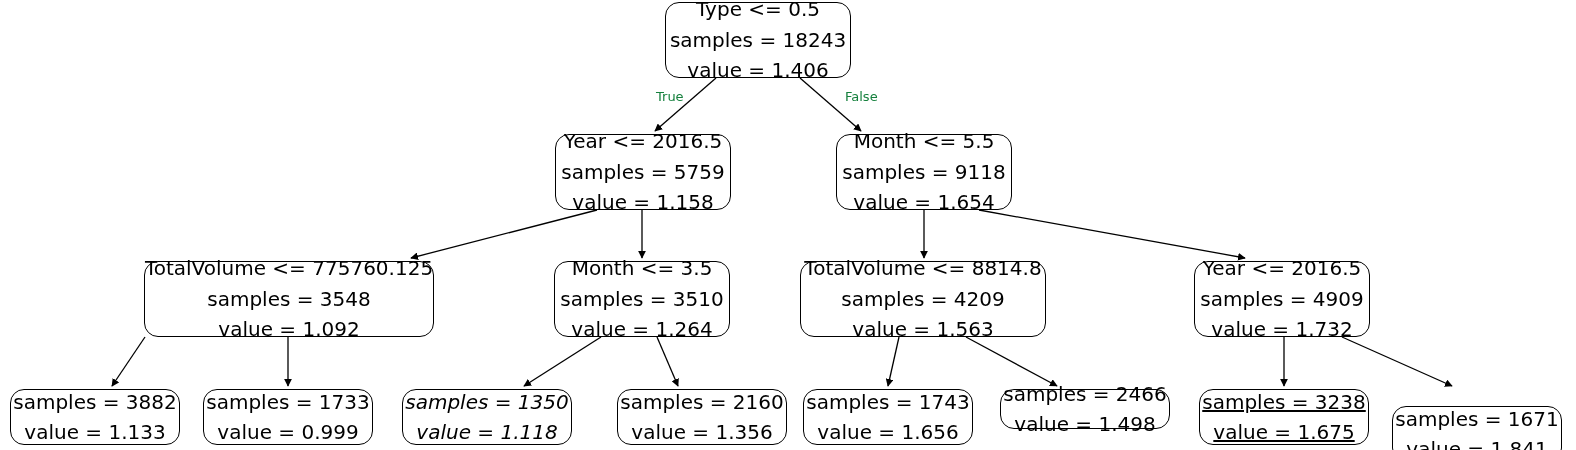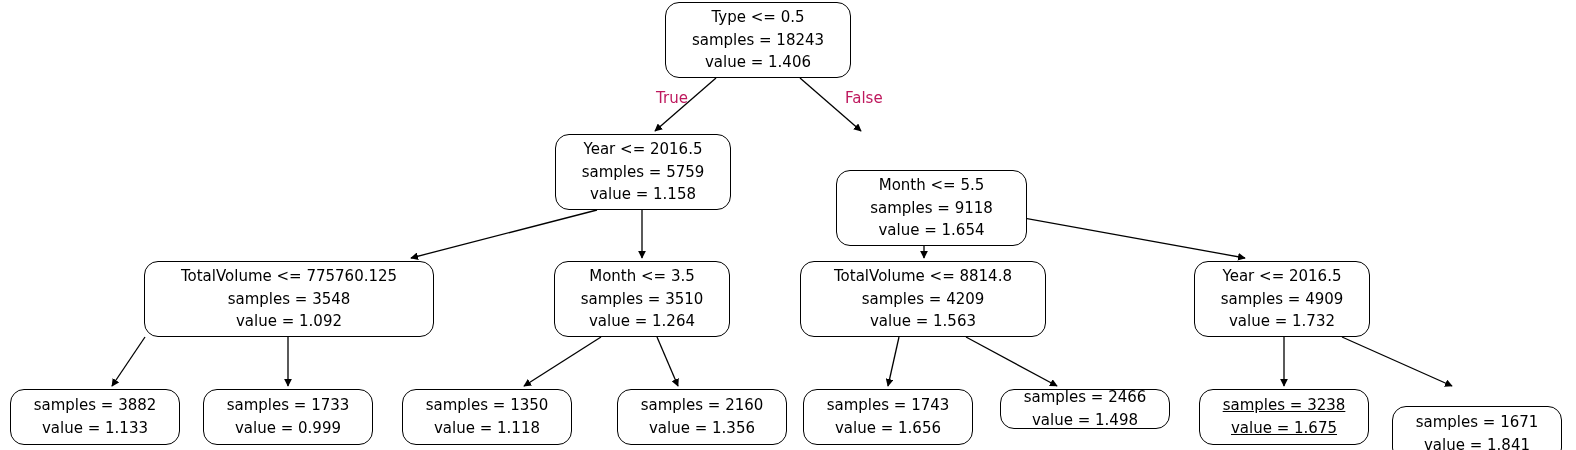--- a/index.html
+++ b/index.html
@@ -20,38 +20,38 @@
     box-sizing: border-box;
     border: 1px solid #000000;
     border-radius: 14px;
     background: #ffffff;
     display: flex;
     flex-direction: column;
     align-items: center;
     justify-content: center;
     text-align: center;
     color: #000000;
-    font-size: 15px;
+    font-size: 20px;
     line-height: 1.52;
     white-space: nowrap;
     padding: 0 24px;
   }
   .node .line { display: block; }
   svg.edges {
     position: absolute;
     left: 0;
     top: 0;
     width: 1576px;
     height: 450px;
     pointer-events: none;
   }
   .edge-label {
     position: absolute;
-    font-size: 15px;
-    color: #be185d;
+    font-size: 13px;
+    color: #15803d;
     white-space: nowrap;
   }
 </style>
 </head>
 <body>
 
 <div id="canvas">
   <svg class="edges" viewBox="0 0 1576 450" xmlns="http://www.w3.org/2000/svg">
     <defs>
       <marker id="arrow" viewBox="0 0 10 10" refX="9" refY="5" markerWidth="6" markerHeight="6" orient="auto-start-reverse">
@@ -79,21 +79,21 @@
       <div class="node" style="left: 665px; top: 2px; width: 186px; height: 76px;">
         <span class="line">Type &lt;= 0.5</span>
         <span class="line">samples = 18243</span>
         <span class="line">value = 1.406</span>
       </div>
       <div class="node" style="left: 555px; top: 134px; width: 176px; height: 76px;">
         <span class="line">Year &lt;= 2016.5</span>
         <span class="line">samples = 5759</span>
         <span class="line">value = 1.158</span>
       </div>
-      <div class="node" style="left: 836px; top: 134px; width: 191px; height: 76px; margin-top: 36px;">
+      <div class="node" style="left: 836px; top: 134px; width: 176px; height: 76px;">
         <span class="line">Month &lt;= 5.5</span>
         <span class="line">samples = 9118</span>
         <span class="line">value = 1.654</span>
       </div>
       <div class="node" style="left: 144px; top: 261px; width: 290px; height: 76px;">
         <span class="line">TotalVolume &lt;= 775760.125</span>
         <span class="line">samples = 3548</span>
         <span class="line">value = 1.092</span>
       </div>
       <div class="node" style="left: 554px; top: 261px; width: 176px; height: 76px;">
@@ -112,21 +112,21 @@
         <span class="line">value = 1.732</span>
       </div>
       <div class="node" style="left: 10px; top: 389px; width: 170px; height: 56px;">
         <span class="line">samples = 3882</span>
         <span class="line">value = 1.133</span>
       </div>
       <div class="node" style="left: 203px; top: 389px; width: 170px; height: 56px;">
         <span class="line">samples = 1733</span>
         <span class="line">value = 0.999</span>
       </div>
-      <div class="node" style="left: 402px; top: 389px; width: 170px; height: 56px;">
+      <div class="node" style="left: 402px; top: 389px; width: 170px; height: 56px; font-style: italic;">
         <span class="line">samples = 1350</span>
         <span class="line">value = 1.118</span>
       </div>
       <div class="node" style="left: 617px; top: 389px; width: 170px; height: 56px;">
         <span class="line">samples = 2160</span>
         <span class="line">value = 1.356</span>
       </div>
       <div class="node" style="left: 803px; top: 389px; width: 170px; height: 56px;">
         <span class="line">samples = 1743</span>
         <span class="line">value = 1.656</span>

